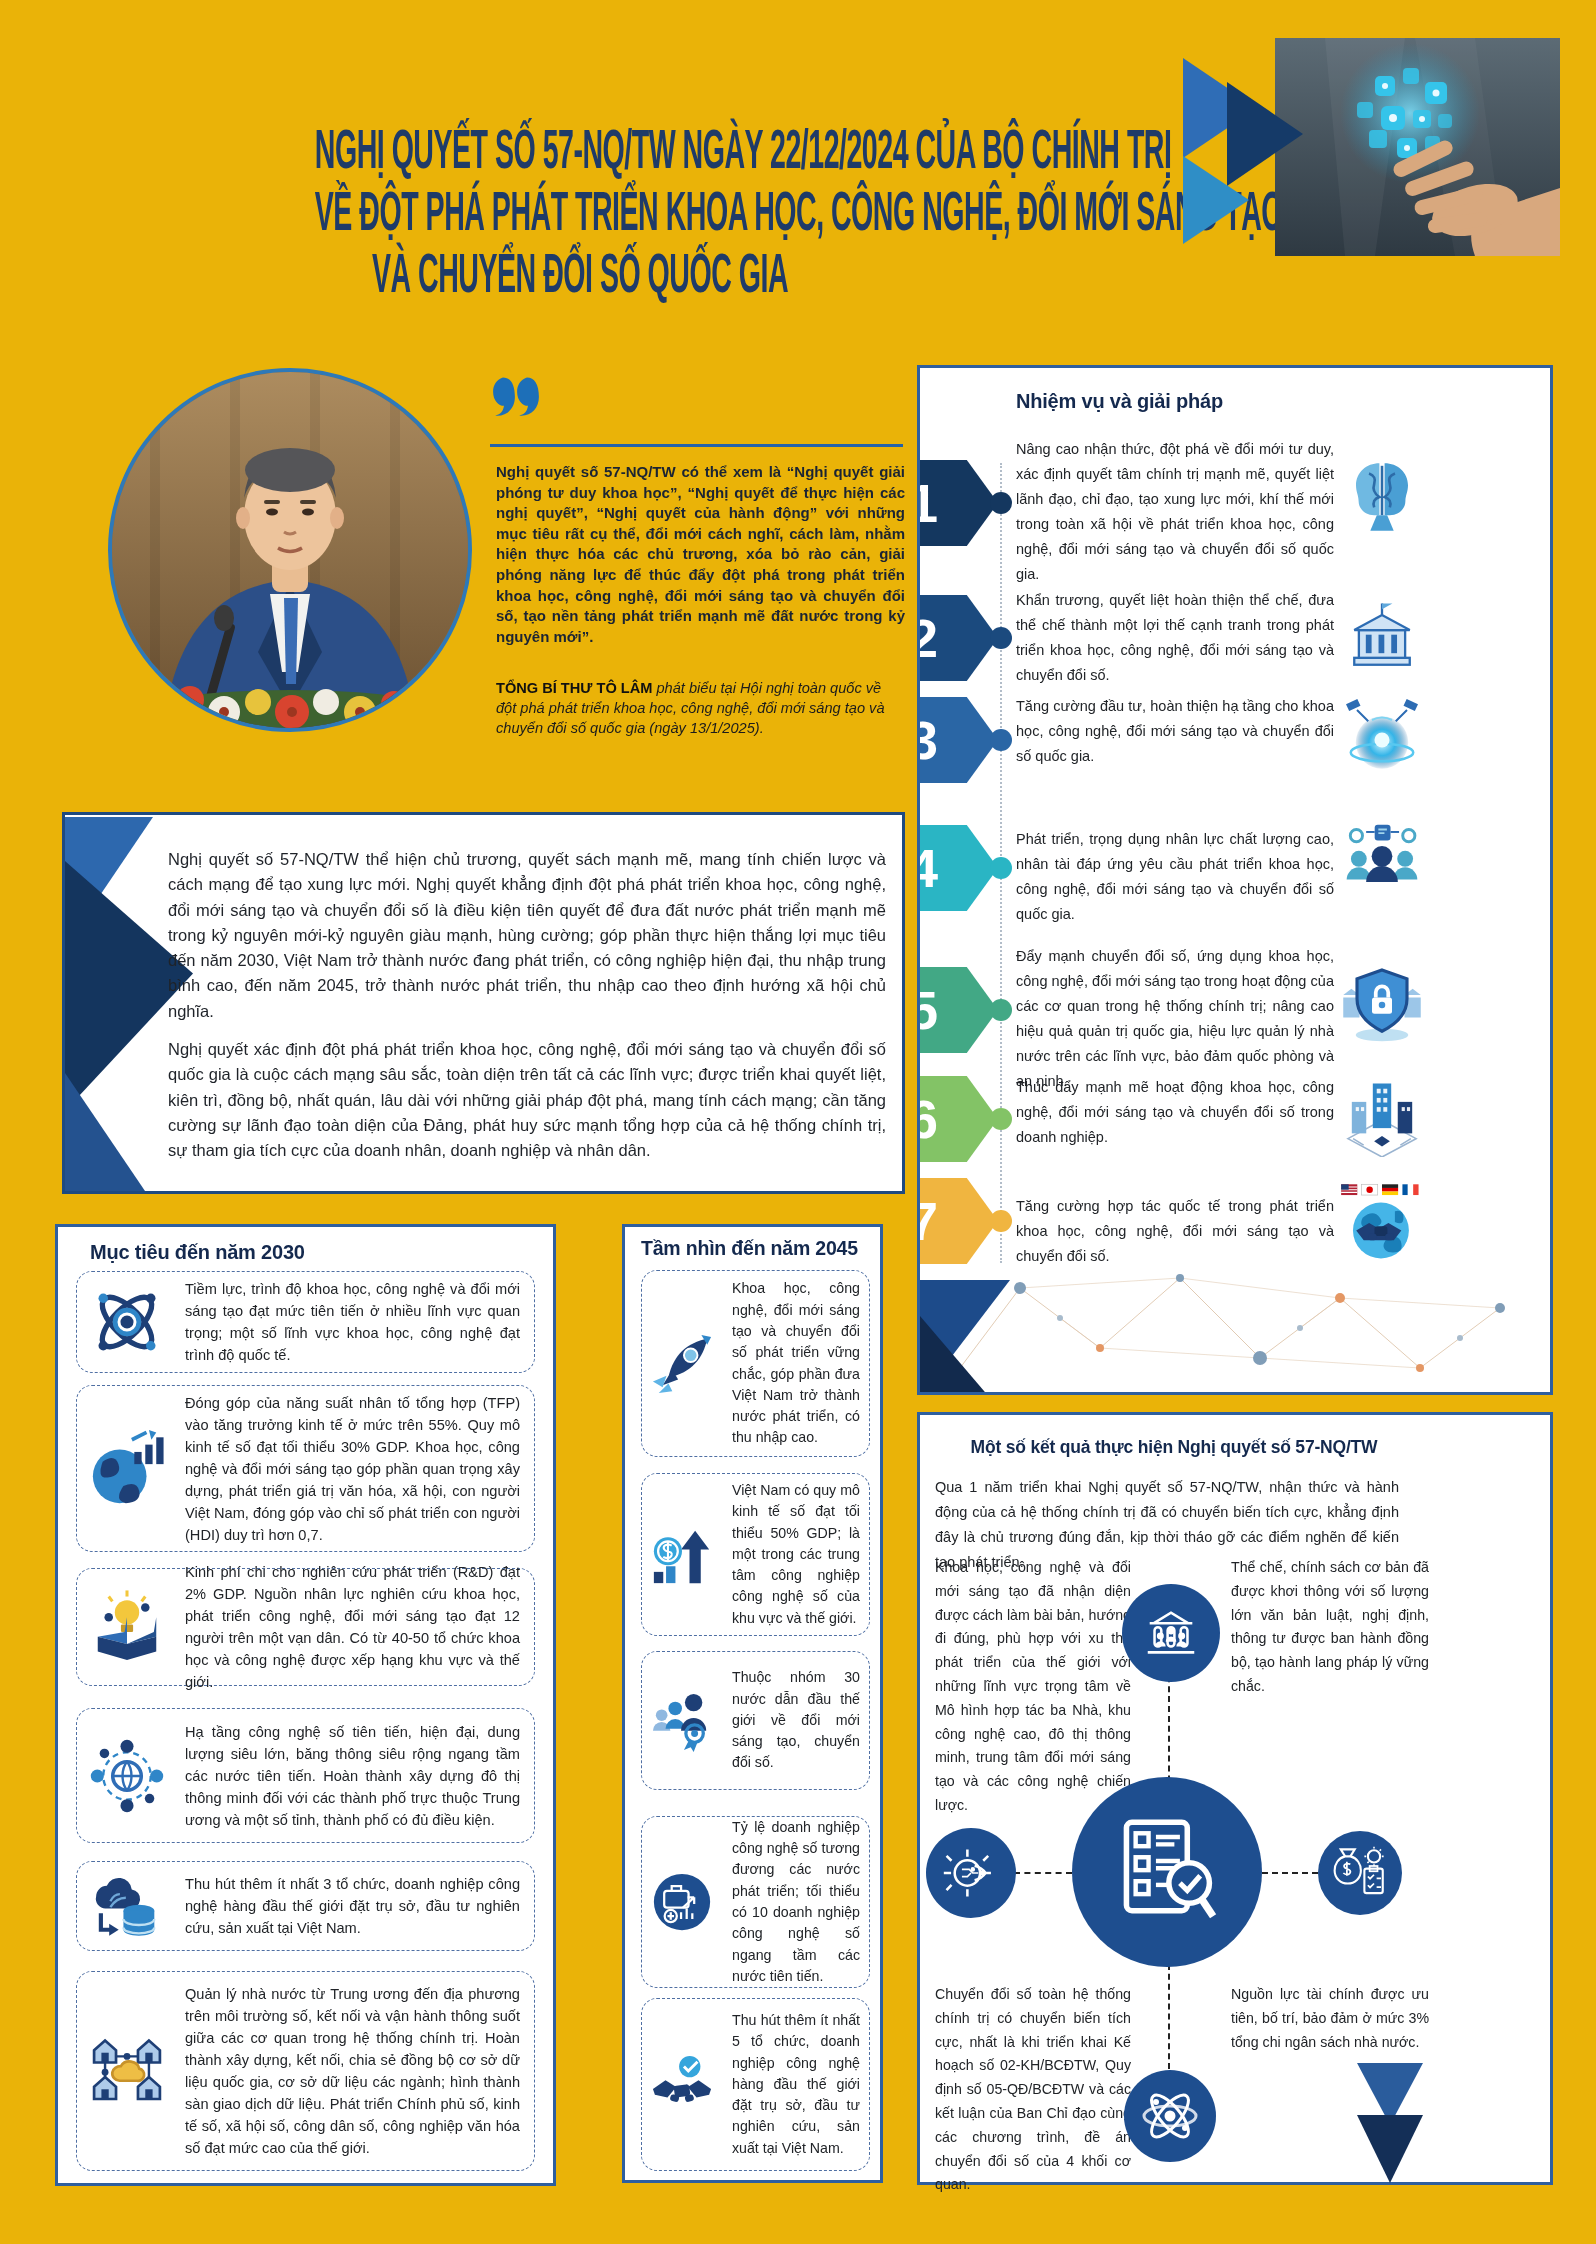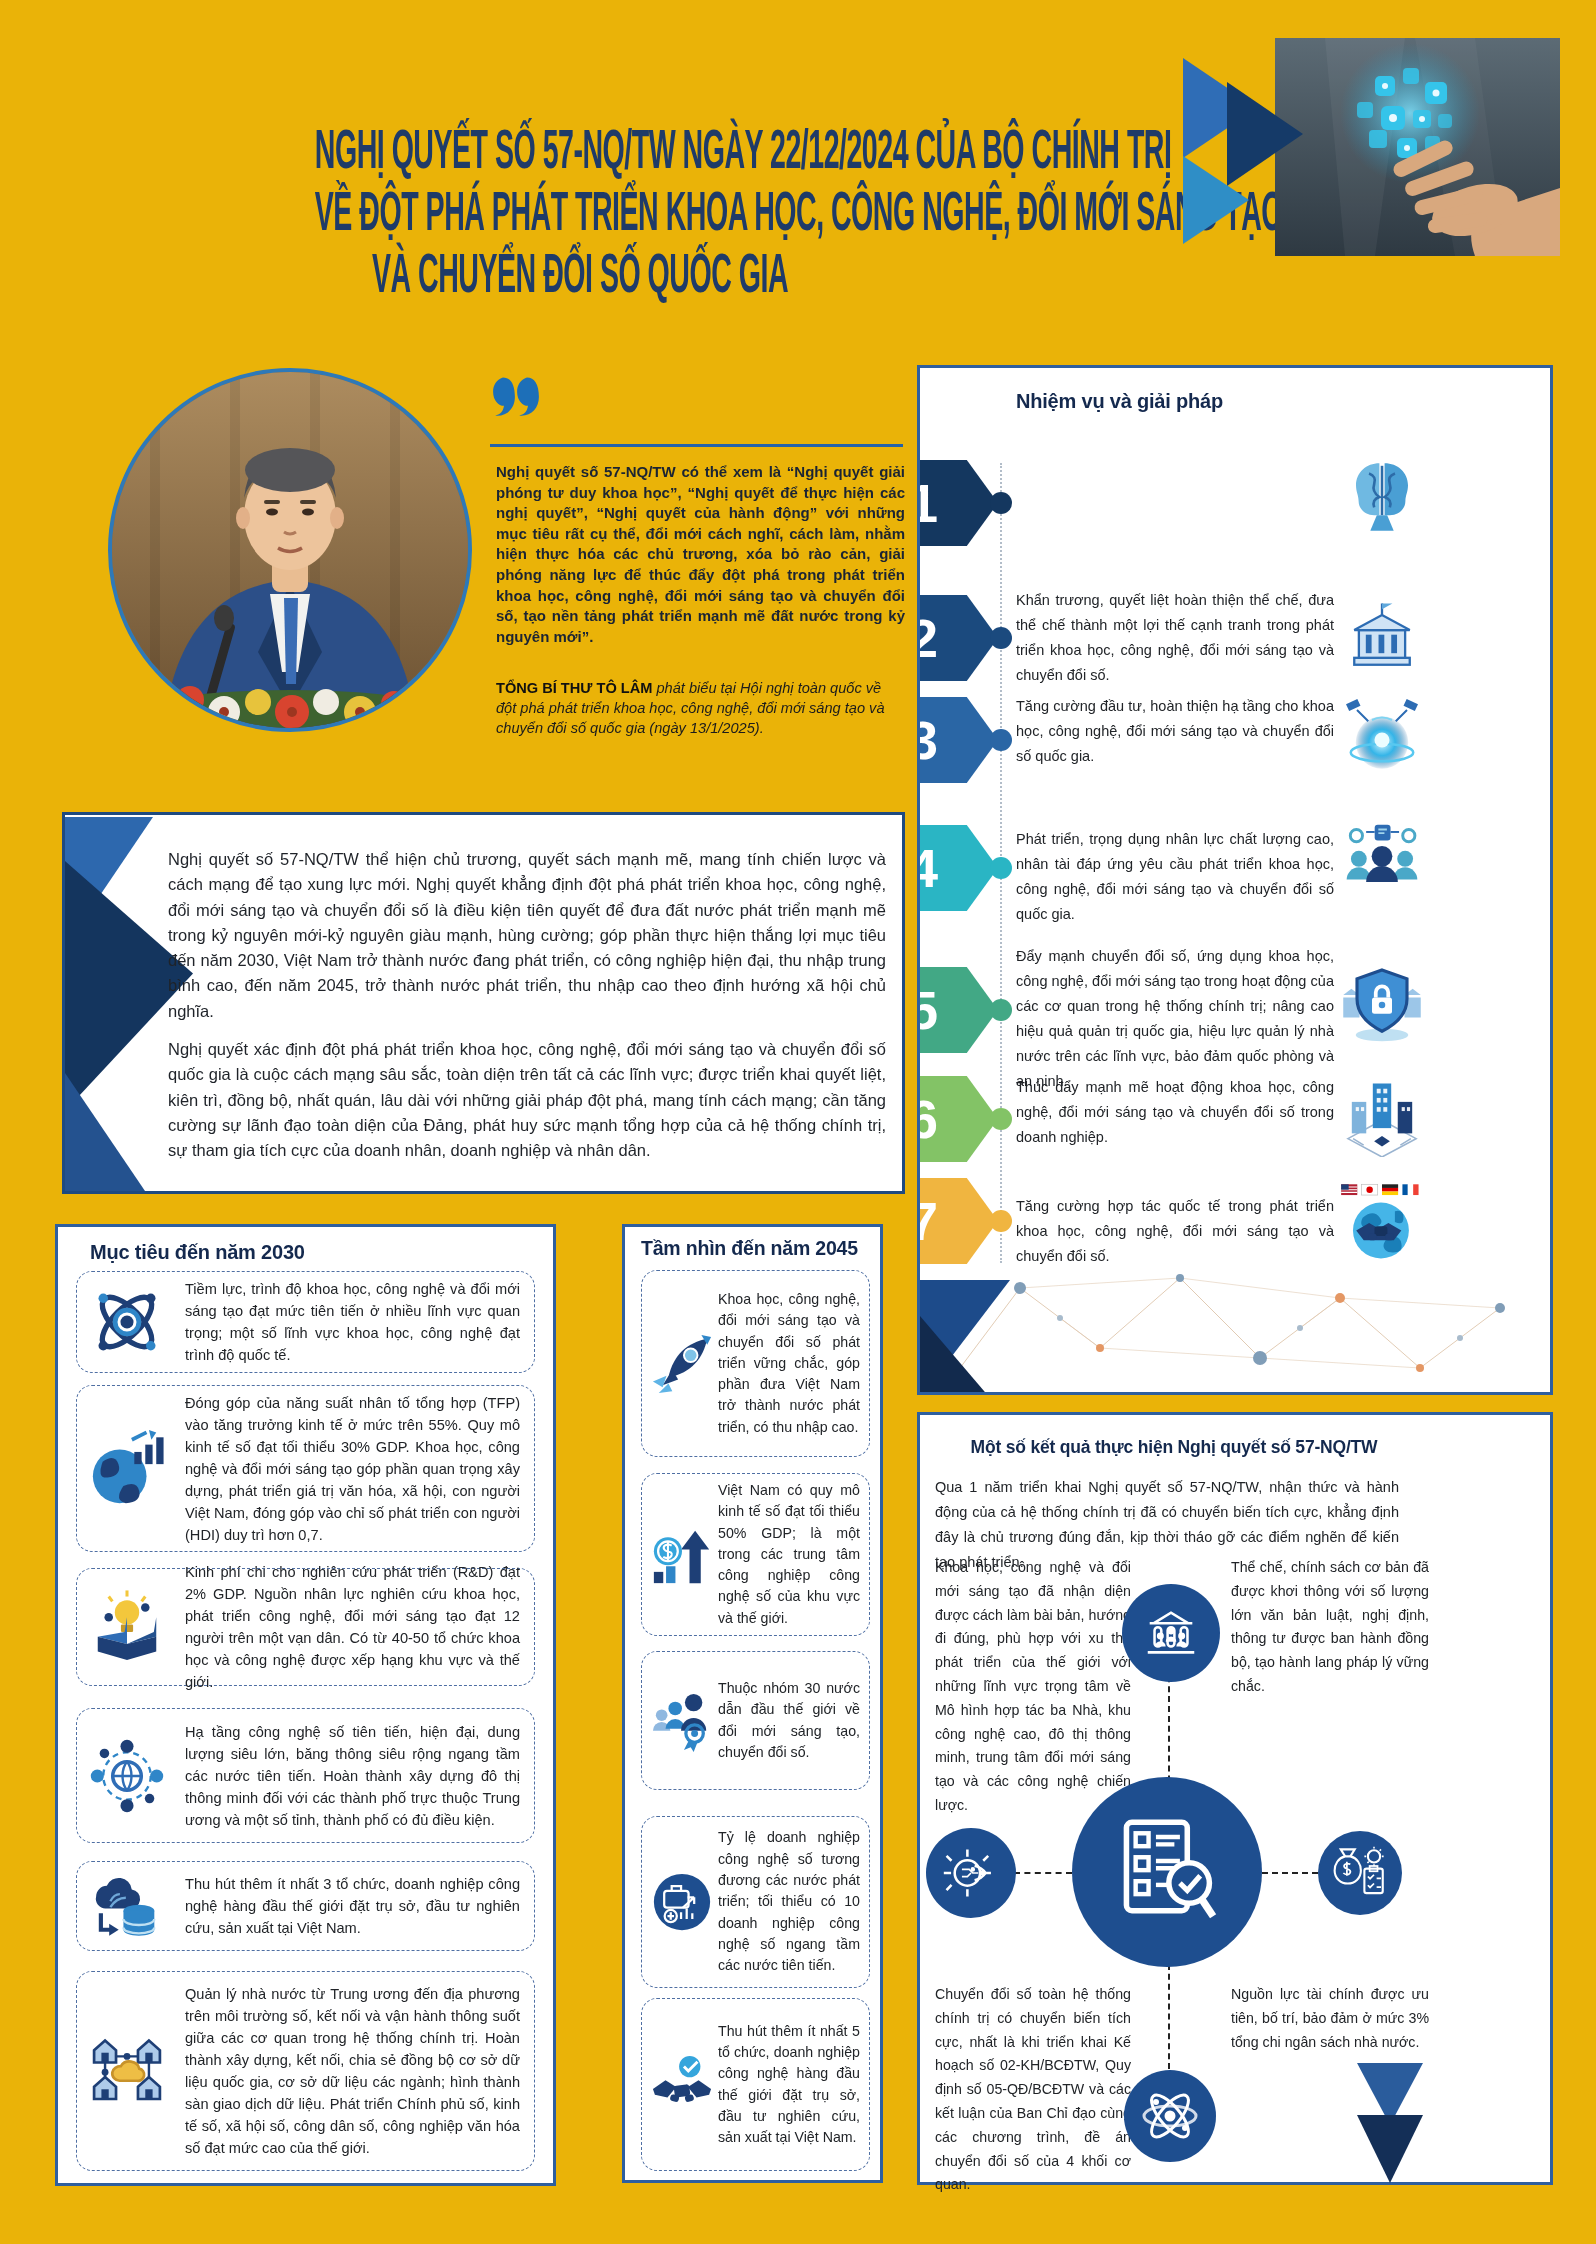--- a/index.html
+++ b/index.html
@@ -26,21 +26,21 @@
                text-align:justify;color:#1f2329;}
   .tri{position:absolute;}
   
   .panel{position:absolute;border:3px solid #2e5f9f;box-sizing:border-box;background:#fff;}
   .panel h2{position:absolute;margin:0;font-size:20px;font-weight:bold;color:#14294e;letter-spacing:-.2px;}
   .d-item{position:absolute;border:1.7px dashed #4f6fa3;border-radius:16px;display:flex;align-items:center;
           box-sizing:border-box;background:#fff;}
   .mt-item{left:18px;width:459px;padding:6px 14px 6px 8px;gap:16px;}
   .mt-icon{flex:0 0 84px;display:flex;justify-content:center;align-items:center;}
   .mt-text{flex:1;font-size:14.6px;line-height:22px;text-align:justify;color:#212428;}
-  .tn-item{left:16px;width:229px;padding:6px 9px;gap:5px;}
+  .tn-item{left:16px;width:229px;padding:6px 9px;gap:19px;}
   .tn-icon{flex:0 0 62px;display:flex;justify-content:center;align-items:center;}
   .tn-text{flex:1;font-size:14.2px;line-height:21.3px;text-align:justify;color:#212428;}
   
   .chev{position:absolute;left:-42px;width:120px;height:86px;display:flex;align-items:center;
         clip-path:polygon(0 0,74% 0,100% 50%,74% 100%,0 100%);color:#fff;font-size:54px;font-weight:bold;
         justify-content:center;padding-right:30px;box-sizing:border-box;}
   .tl-dot{position:absolute;left:70px;width:22px;height:22px;border-radius:50%;}
   .nv-text{position:absolute;left:96px;width:318px;font-size:14.5px;line-height:25px;
            text-align:justify;color:#212428;}
   .nv-icon{position:absolute;left:419px;width:86px;display:flex;justify-content:center;}
@@ -404,20 +404,21 @@
   </div>
 
   <div class="panel" style="left:917px;top:365px;width:636px;height:1030px;overflow:hidden;">
     <h2 style="left:96px;top:22px;">Nhiệm vụ và giải pháp</h2>
     <div class="timeline"></div>
 
     <div class="chev" style="top:92px;background:#14375f;">
         <span>1</span>
       </div>
     <div class="tl-dot" style="top:124px;background:#14375f;"></div>
+    <div class="nv-text" style="top:69px;">Nâng cao nhận thức, đột phá về đổi mới tư duy, xác định quyết tâm chính trị mạnh mẽ, quyết liệt lãnh đạo, chỉ đạo, tạo xung lực mới, khí thế mới trong toàn xã hội về phát triển khoa học, công nghệ, đổi mới sáng tạo và chuyển đổi số quốc gia.</div>
     <span class="nv-icon" style="top:90px;">
       <svg width="84" height="78" viewBox="0 0 64 60">
           <path d="M30 4C20 4 12 11 12 21c0 5 2 8 2 12 0 6 5 11 12 11h4z" fill="#6fb9e2"></path>
           <path d="M34 4c10 0 18 7 18 17 0 5-2 8-2 12 0 6-5 11-12 11h-4z" fill="#4a9fd4"></path>
           <g stroke="#2d6ca8" stroke-width="2" fill="none">
             <path d="M22 12q6 2 4 8t4 10q-6 2-4 8"></path>
             <path d="M42 12q-6 2-4 8t-4 10q6 2 4 8"></path>
             <path d="M32 6v38"></path>
           </g>
           <path d="M28 44l-5 12h18l-5-12z" fill="#4a9fd4"></path>

